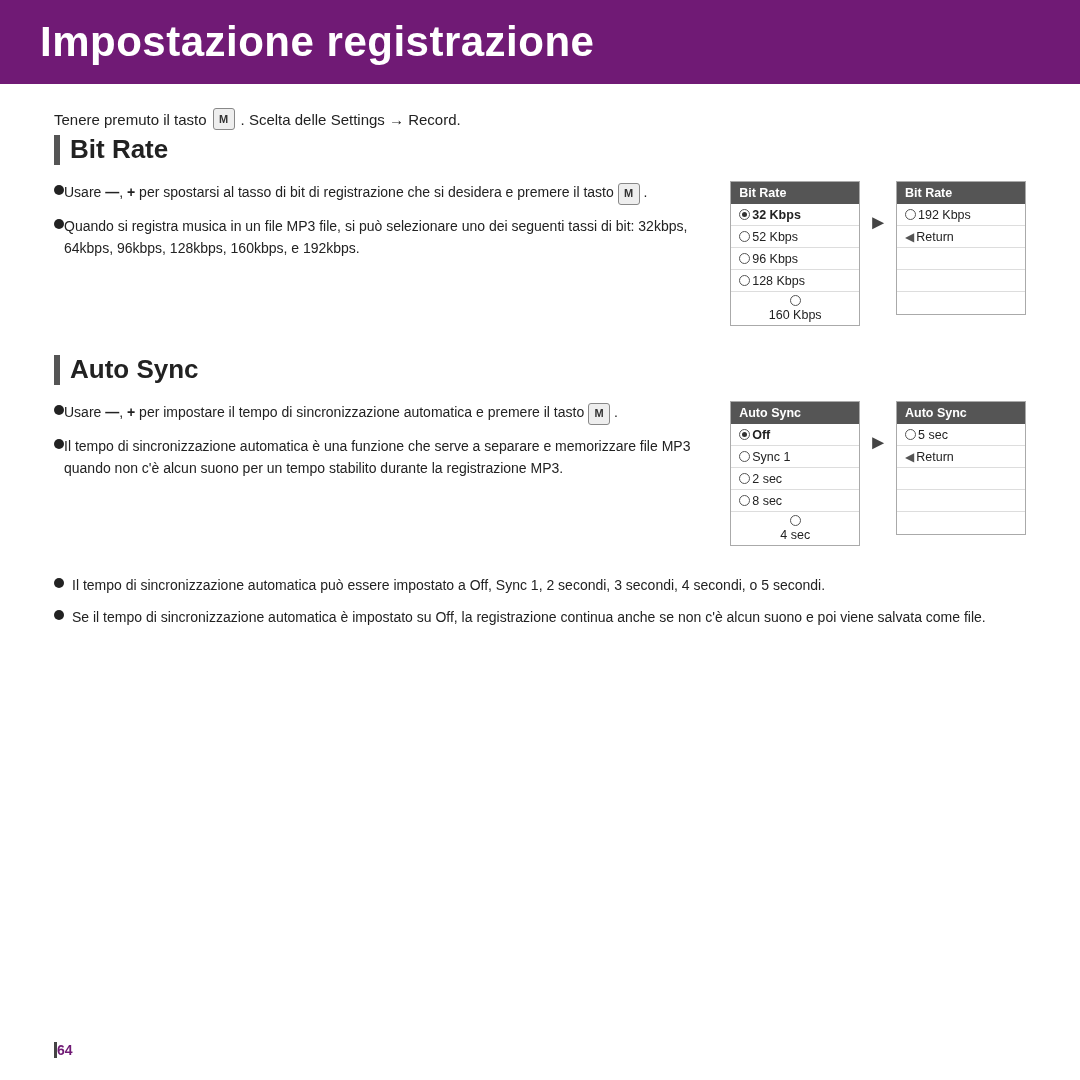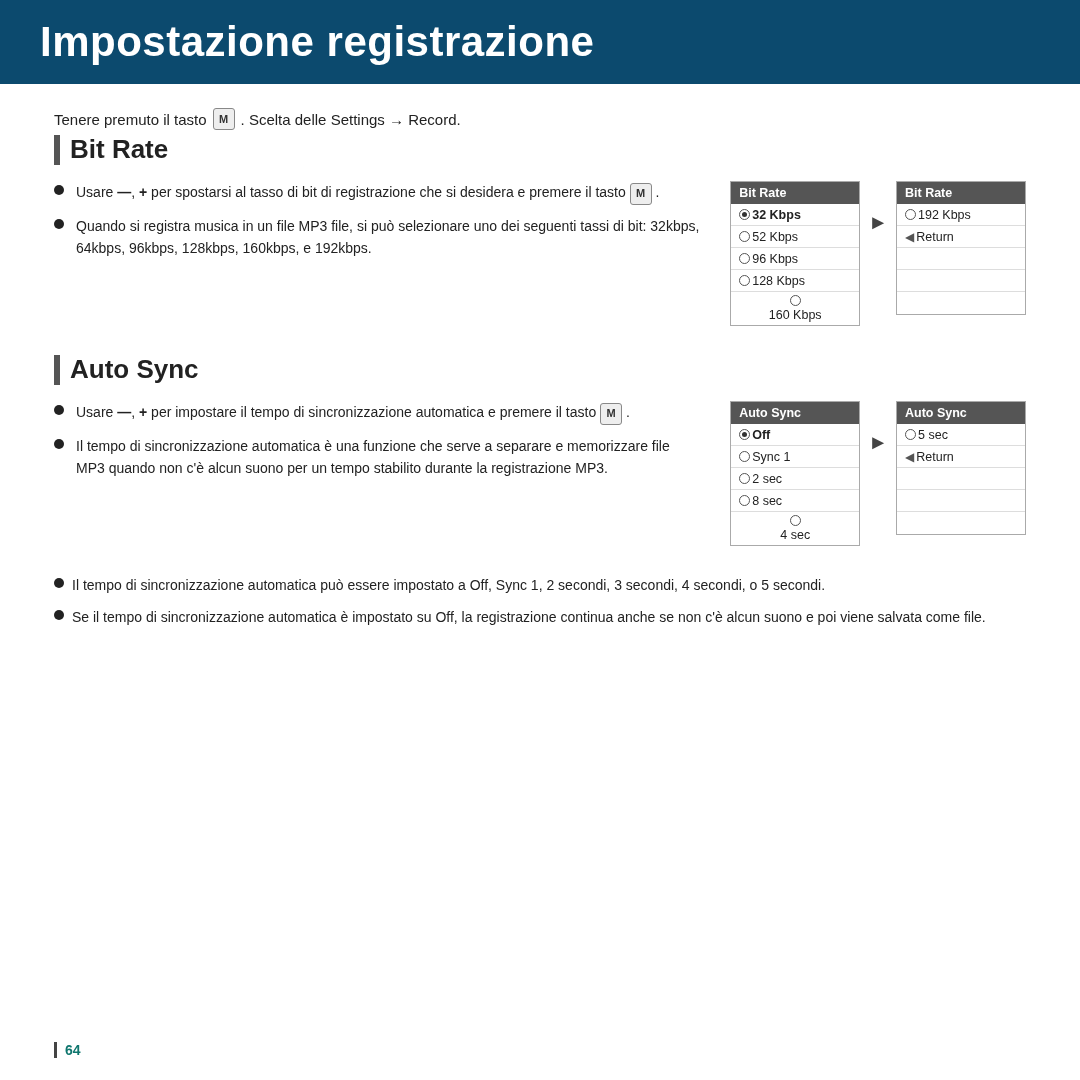--- a/index.html
+++ b/index.html
@@ -7,21 +7,21 @@
       width: 1080px;
       height: 1080px;
       background: #ffffff;
       font-family: Arial, sans-serif;
       font-size: 15px;
       color: #222;
       overflow: hidden;
     }
 
     .header {
-      background: #0c4a6e;
+      background: #701a75;
       padding: 18px 40px 18px 40px;
       margin-bottom: 24px;
     }
     .header-title {
       font-size: 42px;
       font-weight: bold;
       color: #ffffff;
       letter-spacing: 0.5px;
     }
 
@@ -78,21 +78,21 @@
     .section-text {
       flex: 1;
       font-size: 14px;
       line-height: 1.6;
     }
 
     .bullet-item {
       display: flex;
       align-items: flex-start;
       margin-bottom: 10px;
-      gap: 12px;
+      gap: 0;
     }
     .bullet-dot {
       width: 10px;
       height: 10px;
       border-radius: 50%;
       background: #222;
       margin-top: 4px;
       flex-shrink: 0;
     }
 
@@ -163,23 +163,22 @@
       font-size: 14px;
       line-height: 1.6;
     }
 
     .page-number {
       position: absolute;
       bottom: 22px;
       left: 54px;
       font-size: 14px;
       font-weight: bold;
-      color: #0f766e;
+      color: #701a75;
       border-left: 3px solid #444;
-      padding-left: 8px;
     }
 
     .arrow-right {
       font-size: 20px;
       color: #444;
       padding-top: 30px;
     }
   </style>
 </head>
 <body>

